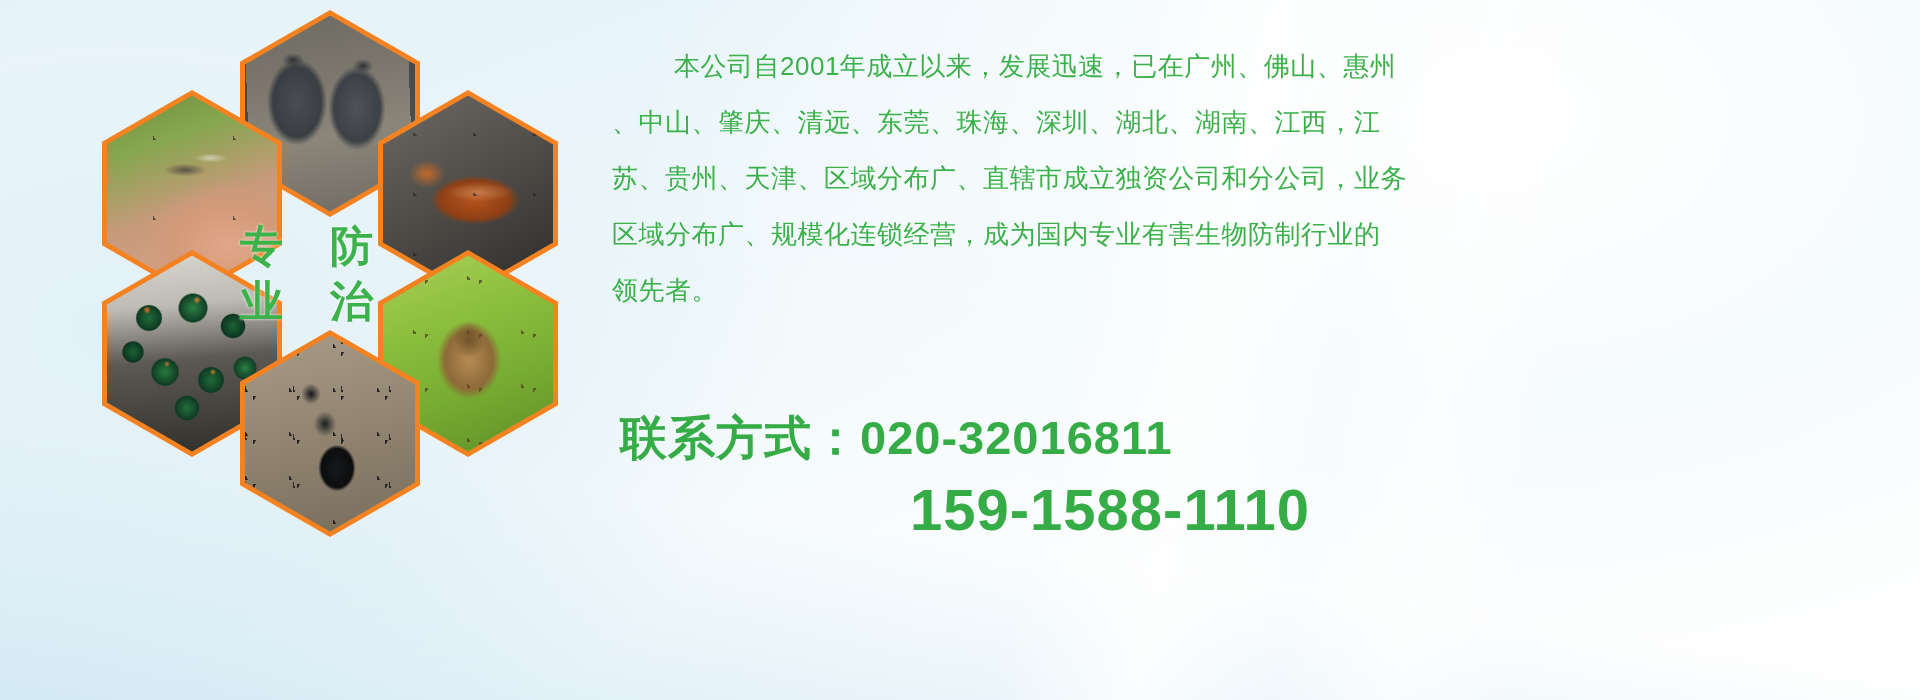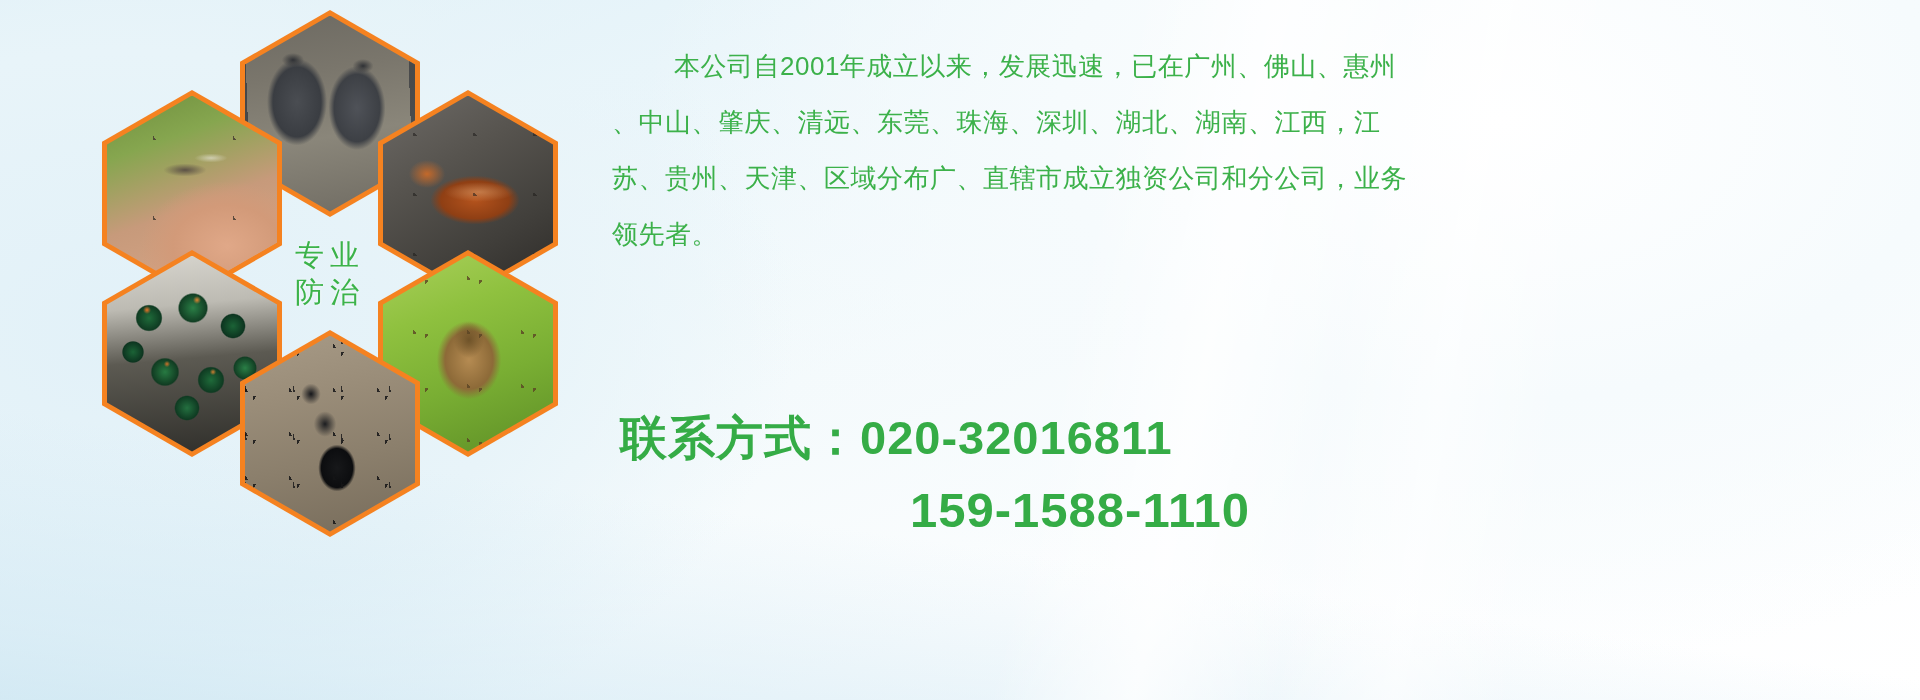--- a/index.html
+++ b/index.html
@@ -43,22 +43,22 @@
   
   .h-rat   {left:148px;top:2px;}
   .h-roach {left:286px;top:82px;}
   .h-mosq  {left:10px;top:82px;}
   .h-flies {left:10px;top:242px;}
   .h-stink {left:286px;top:242px;}
   .h-ant   {left:148px;top:322px;}
 
   .centerlabel{
     position:absolute;left:148px;top:162px;width:180px;height:207px;
-    display:flex;flex-direction:column;align-items:center;justify-content:center;
-    color:#3cb34a;font-weight:normal;font-size:29px;line-height:1.26;
+    display:flex;flex-direction:row;align-items:center;justify-content:center;
+    color:#3cb34a;font-weight:bold;font-size:43px;line-height:1.26;
     letter-spacing:6px;text-shadow:0 0 3px rgba(255,255,255,.9);
   }
   .centerlabel span{display:block;}
 
   
   .art-rat{
     background:
       radial-gradient(ellipse 40px 58px at 52px 86px, #4a4d52 0%, #3a3d42 60%, rgba(58,61,66,0) 75%),
       radial-gradient(ellipse 38px 56px at 112px 92px, #4f5258 0%, #3d4045 60%, rgba(61,64,69,0) 75%),
       linear-gradient(170deg,#6d6a62 0%,#7a766c 30%,#8a867a 60%,#6f6b62 100%);
@@ -155,21 +155,21 @@
     white-space:nowrap;
   }
   .para .l{display:block;}
   .para .l.indent{padding-left:62px;}
 
   #contact{
     position:absolute;left:620px;top:402px;width:1280px;
     color:#35ac46;font-weight:bold;
   }
   .c1{font-size:47px;line-height:72px;letter-spacing:1px;white-space:nowrap;}
-  .c2{font-size:49px;line-height:72px;letter-spacing:1px;white-space:nowrap;padding-left:290px;}
+  .c2{font-size:58px;line-height:72px;letter-spacing:1px;white-space:nowrap;padding-left:290px;}
 </style>
 </head>
 <body>
 
 <div id="banner">
 
   <div id="hexcluster">
 
     <div class="hex h-rat">
       <div class="inner">
@@ -212,20 +212,21 @@
       <span>防治</span>
     </div>
 
   </div>
 
   <div id="copy">
     <div class="para">
       <span class="l indent">本公司自2001年成立以来，发展迅速，已在广州、佛山、惠州</span>
       <span class="l">、中山、肇庆、清远、东莞、珠海、深圳、湖北、湖南、江西，江</span>
       <span class="l">苏、贵州、天津、区域分布广、直辖市成立独资公司和分公司，业务</span>
+      <span class="l">区域分布广、规模化连锁经营，成为国内专业有害生物防制行业的</span>
       <span class="l">领先者。</span>
     </div>
   </div>
 
   <div id="contact">
     <div class="c1">联系方式：020-32016811</div>
     <div class="c2">159-1588-1110</div>
   </div>
 
 </div>

